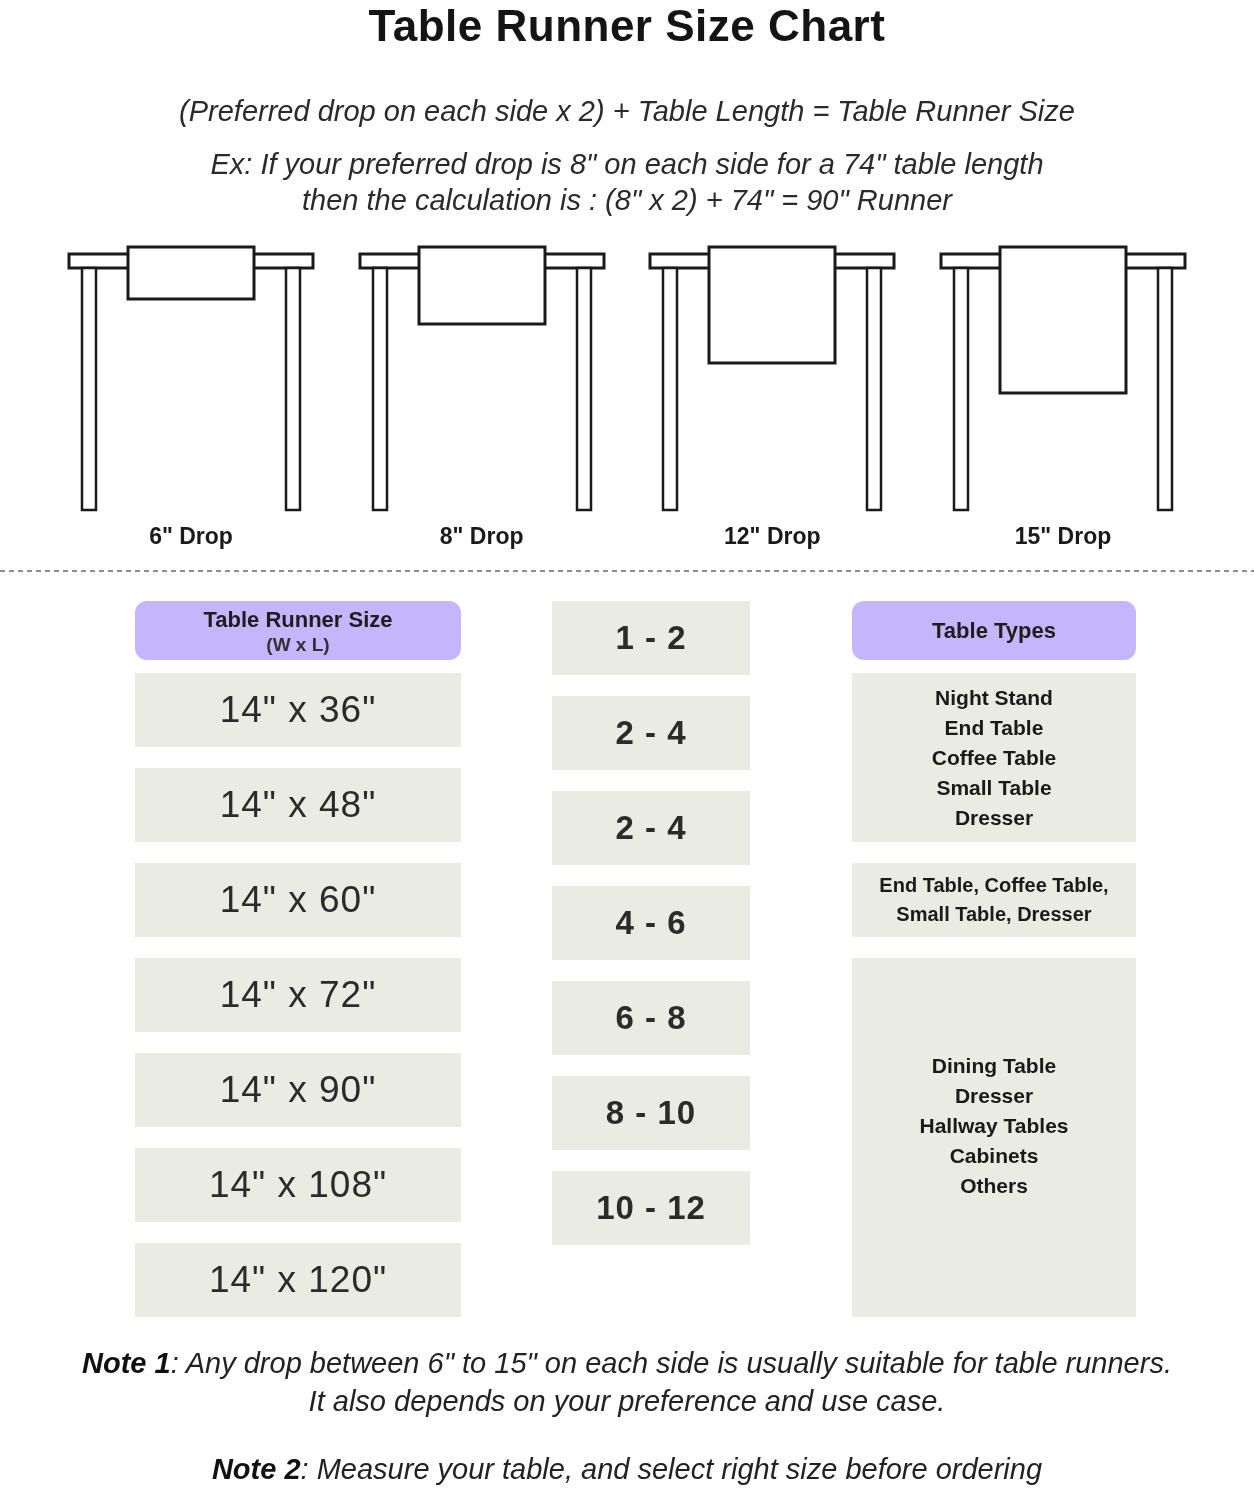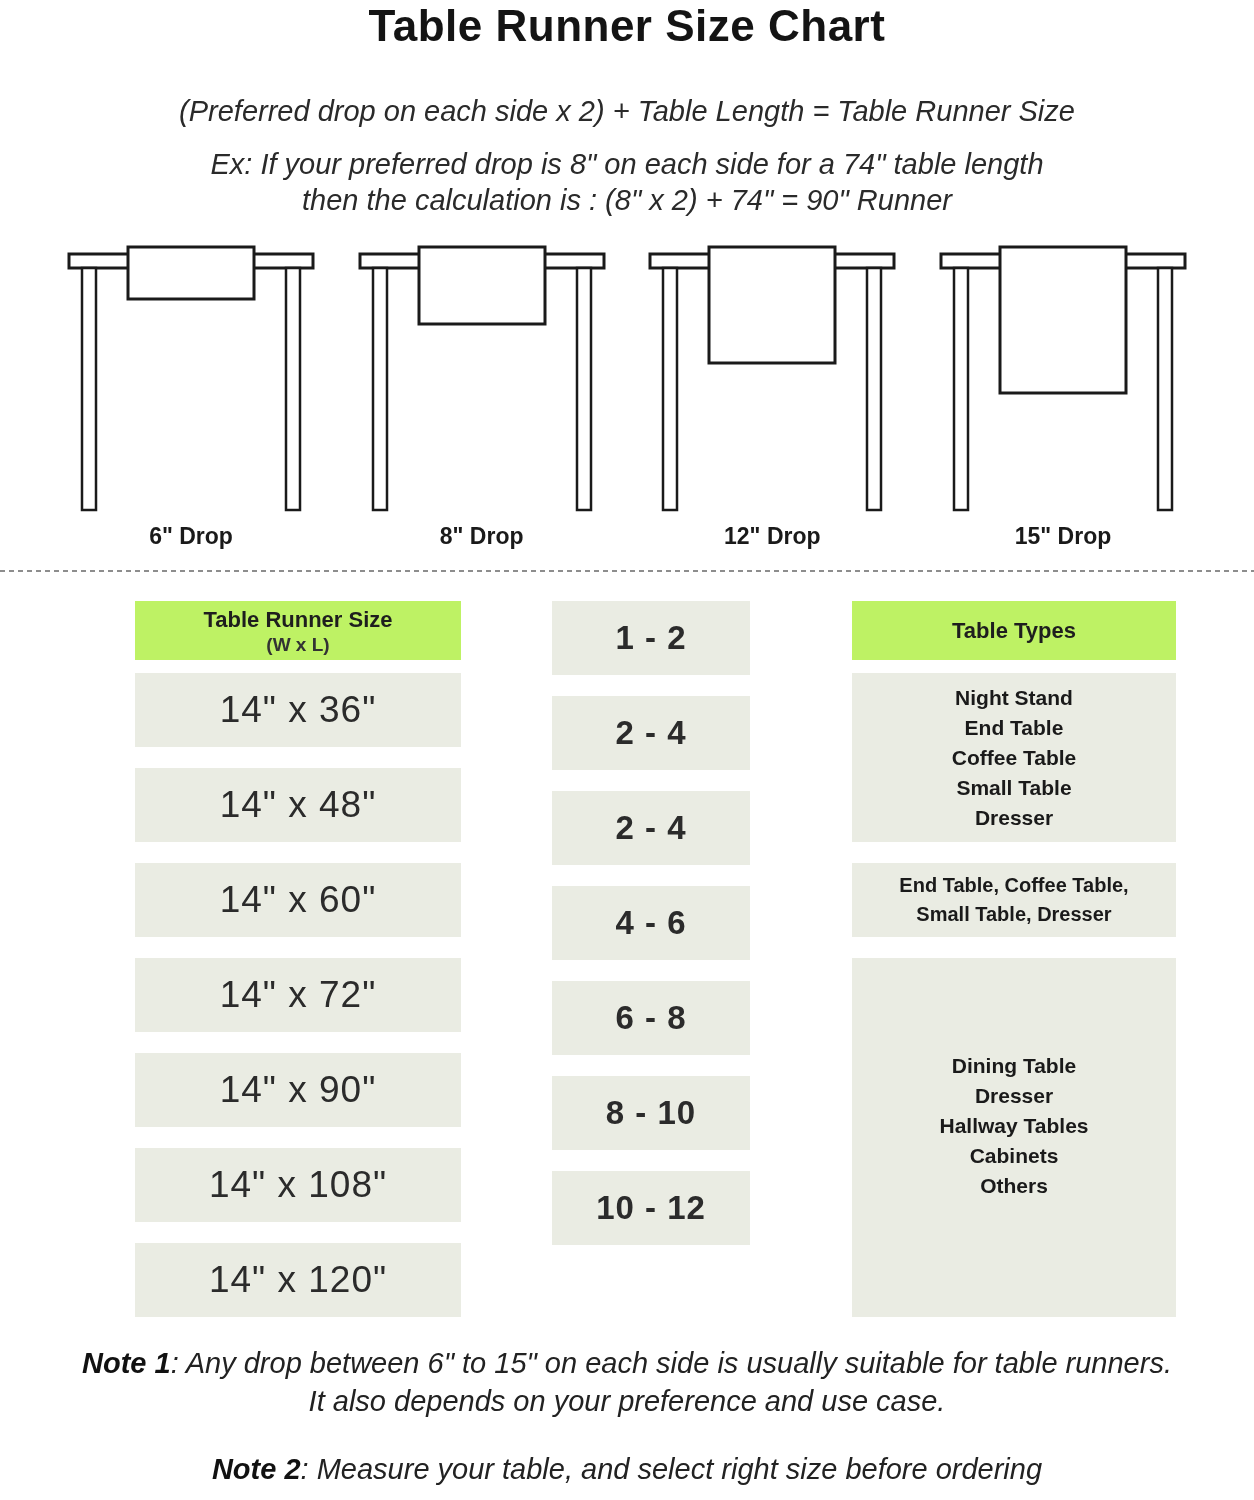--- a/index.html
+++ b/index.html
@@ -51,28 +51,29 @@
   .divider {
     margin-top: 21px;
     height: 2px; width: 1254px;
     background: repeating-linear-gradient(90deg, #8d8d8d 0 5px, transparent 5px 9px);
   }
 
   .table-section { position: relative; margin-top: 0; height: 746px; }
   .col { position: absolute; top: 29px; }
   .col1 { left: 135px; width: 326px; }
   .col2 { left: 552px; width: 198px; }
-  .col3 { left: 852px; width: 324px; }
+  .col3 { left: 852px; width: 284px; }
 
   .hcell {
     height: 59px; margin-bottom: 13px;
-    background: #bef264;
+    background: #c4b5fd;
     display: flex; flex-direction: column;
     align-items: center; justify-content: center;
     text-align: center;
+    border-radius: 12px;
   }
   .hline1 { font-size: 22px; font-weight: 700; line-height: 27px; color: #1e1e1e; }
   .hline2 { font-size: 19px; font-weight: 700; line-height: 23px; color: #333333; }
   .hcell.single { justify-content: center; }
 
   .cell {
     background: #eaece3;
     margin-bottom: 21px;
     display: flex; flex-direction: column;
     align-items: center; justify-content: center;

